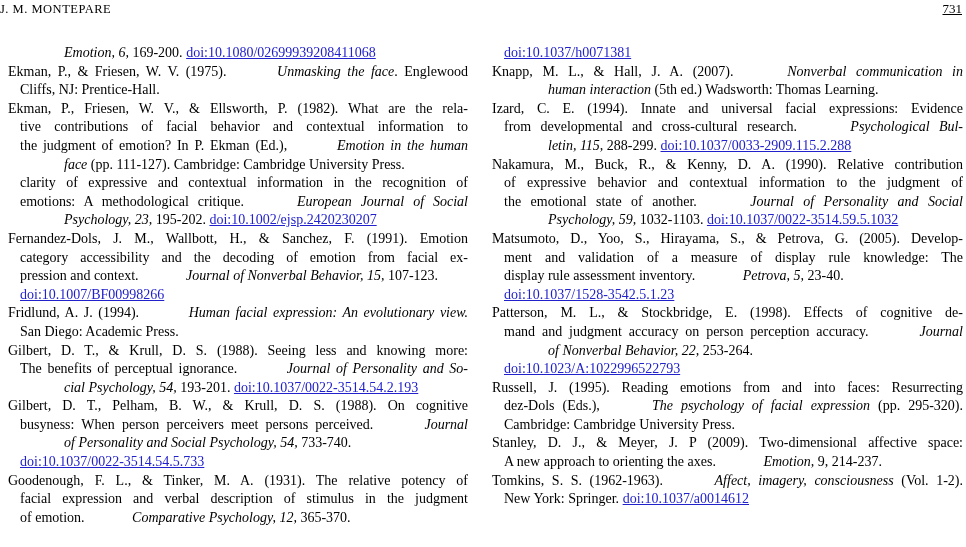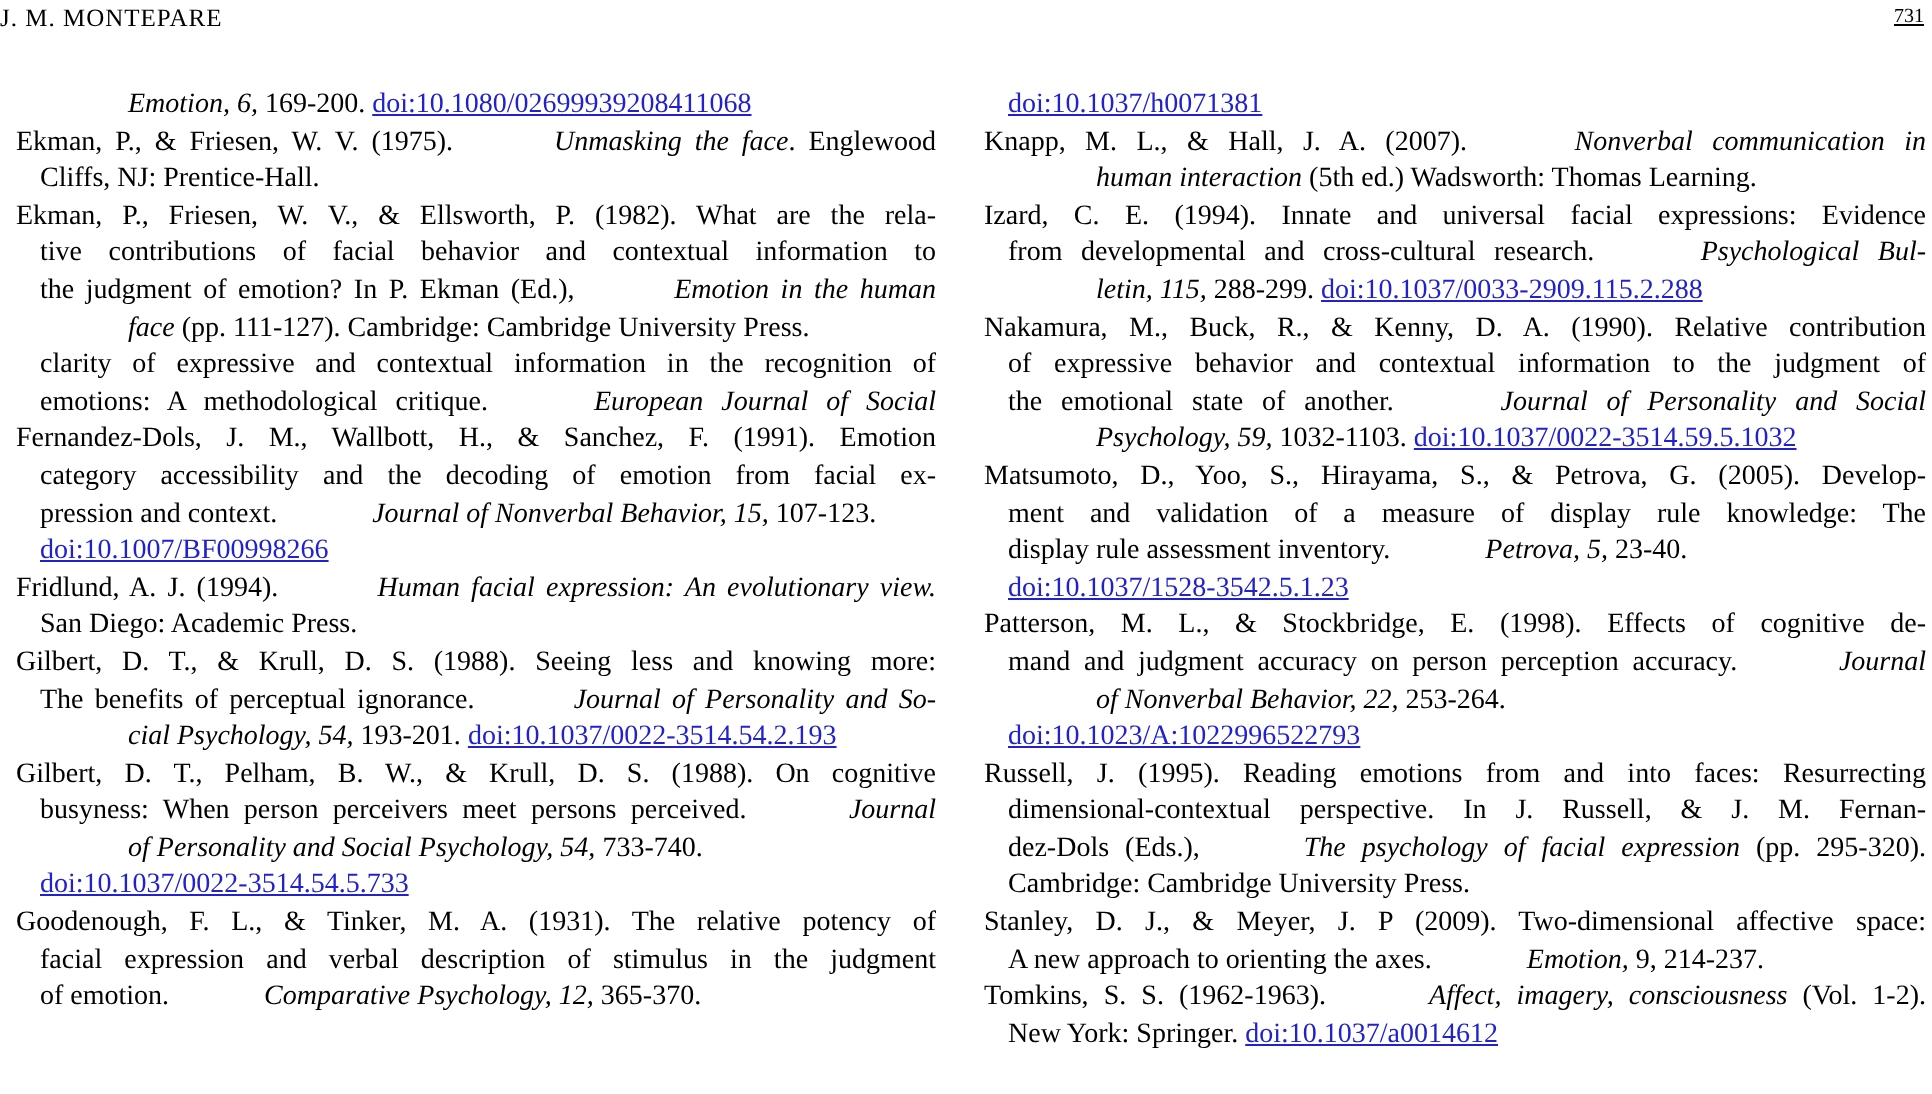--- a/index.html
+++ b/index.html
@@ -12,21 +12,21 @@
     overflow: hidden;
   }
   .running-head {
     position: absolute; top: 1px; left: 0; width: 100%;
     text-align: left;
     font-size: 12.5px; letter-spacing: 0.5px;
     line-height: 16px;
   }
   .page-number {
     position: absolute; top: 1px; right: 4px;
-    font-size: 10px; line-height: 16px; text-decoration: underline;
+    font-size: 13px; line-height: 16px; text-decoration: underline;
   }
   .column {
     position: absolute; top: 44px;
   }
   .column.left  { left: 8px;   width: 460px; }
   .column.right { left: 492px; width: 471px; }
   .line {
     font-size: 14px;
     line-height: 18.6px;
     height: 18.6px;
@@ -53,20 +53,21 @@
 <div class="column left">
     <div class="line ind"><span class="it">Emotion, 6, </span><span>169-200. </span><a class="doi" href="#">doi:10.1080/02699939208411068</a></div>
     <div class="line j"><span>Ekman, P., &amp; Friesen, W. V. (1975). </span><span class="it">Unmasking the face</span><span>. Englewood</span></div>
     <div class="line ind"><span>Cliffs, NJ: Prentice-Hall.</span></div>
     <div class="line j"><span>Ekman, P., Friesen, W. V., &amp; Ellsworth, P. (1982). What are the rela-</span></div>
     <div class="line ind j"><span>tive contributions of facial behavior and contextual information to</span></div>
     <div class="line ind j"><span>the judgment of emotion? In P. Ekman (Ed.), </span><span class="it">Emotion in the human</span></div>
     <div class="line ind"><span class="it">face </span><span>(pp. 111-127). Cambridge: Cambridge University Press.</span></div>
     <div class="line ind j"><span>clarity of expressive and contextual information in the recognition of</span></div>
     <div class="line ind j"><span>emotions: A methodological critique. </span><span class="it">European Journal of Social</span></div>
+    <div class="line ind"><span class="it">Psychology, 23, </span><span>195-202. </span><a class="doi" href="#">doi:10.1002/ejsp.2420230207</a></div>
     <div class="line j"><span>Fernandez-Dols, J. M., Wallbott, H., &amp; Sanchez, F. (1991). Emotion</span></div>
     <div class="line ind j"><span>category accessibility and the decoding of emotion from facial ex-</span></div>
     <div class="line ind"><span>pression and context. </span><span class="it">Journal of Nonverbal Behavior, 15, </span><span>107-123.</span></div>
     <div class="line ind"><a class="doi" href="#">doi:10.1007/BF00998266</a></div>
     <div class="line j"><span>Fridlund, A. J. (1994). </span><span class="it">Human facial expression: An evolutionary view.</span></div>
     <div class="line ind"><span>San Diego: Academic Press.</span></div>
     <div class="line j"><span>Gilbert, D. T., &amp; Krull, D. S. (1988). Seeing less and knowing more:</span></div>
     <div class="line ind j"><span>The benefits of perceptual ignorance. </span><span class="it">Journal of Personality and So-</span></div>
     <div class="line ind"><span class="it">cial Psychology, 54, </span><span>193-201. </span><a class="doi" href="#">doi:10.1037/0022-3514.54.2.193</a></div>
     <div class="line j"><span>Gilbert, D. T., Pelham, B. W., &amp; Krull, D. S. (1988). On cognitive</span></div>
@@ -91,20 +92,19 @@
     <div class="line ind"><span class="it">Psychology, 59, </span><span>1032-1103. </span><a class="doi" href="#">doi:10.1037/0022-3514.59.5.1032</a></div>
     <div class="line j"><span>Matsumoto, D., Yoo, S., Hirayama, S., &amp; Petrova, G. (2005). Develop-</span></div>
     <div class="line ind j"><span>ment and validation of a measure of display rule knowledge: The</span></div>
     <div class="line ind"><span>display rule assessment inventory. </span><span class="it">Petrova, 5, </span><span>23-40.</span></div>
     <div class="line ind"><a class="doi" href="#">doi:10.1037/1528-3542.5.1.23</a></div>
     <div class="line j"><span>Patterson, M. L., &amp; Stockbridge, E. (1998). Effects of cognitive de-</span></div>
     <div class="line ind j"><span>mand and judgment accuracy on person perception accuracy. </span><span class="it">Journal</span></div>
     <div class="line ind"><span class="it">of Nonverbal Behavior, 22, </span><span>253-264.</span></div>
     <div class="line ind"><a class="doi" href="#">doi:10.1023/A:1022996522793</a></div>
     <div class="line j"><span>Russell, J. (1995). Reading emotions from and into faces: Resurrecting</span></div>
-    <div class="line ind j"><span>dimensional-contextual perspective. In J. Russell, &amp; J. M. Fernan-</span></div>
     <div class="line ind j"><span>dez-Dols (Eds.), </span><span class="it">The psychology of facial expression </span><span>(pp. 295-320).</span></div>
     <div class="line ind"><span>Cambridge: Cambridge University Press.</span></div>
     <div class="line j"><span>Stanley, D. J., &amp; Meyer, J. P (2009). Two-dimensional affective space:</span></div>
     <div class="line ind"><span>A new approach to orienting the axes. </span><span class="it">Emotion,</span><span> 9, 214-237.</span></div>
     <div class="line j"><span>Tomkins, S. S. (1962-1963). </span><span class="it">Affect, imagery, consciousness </span><span>(Vol. 1-2).</span></div>
     <div class="line ind"><span>New York: Springer. </span><a class="doi" href="#">doi:10.1037/a0014612</a></div>
   </div>
 
 </body></html>

